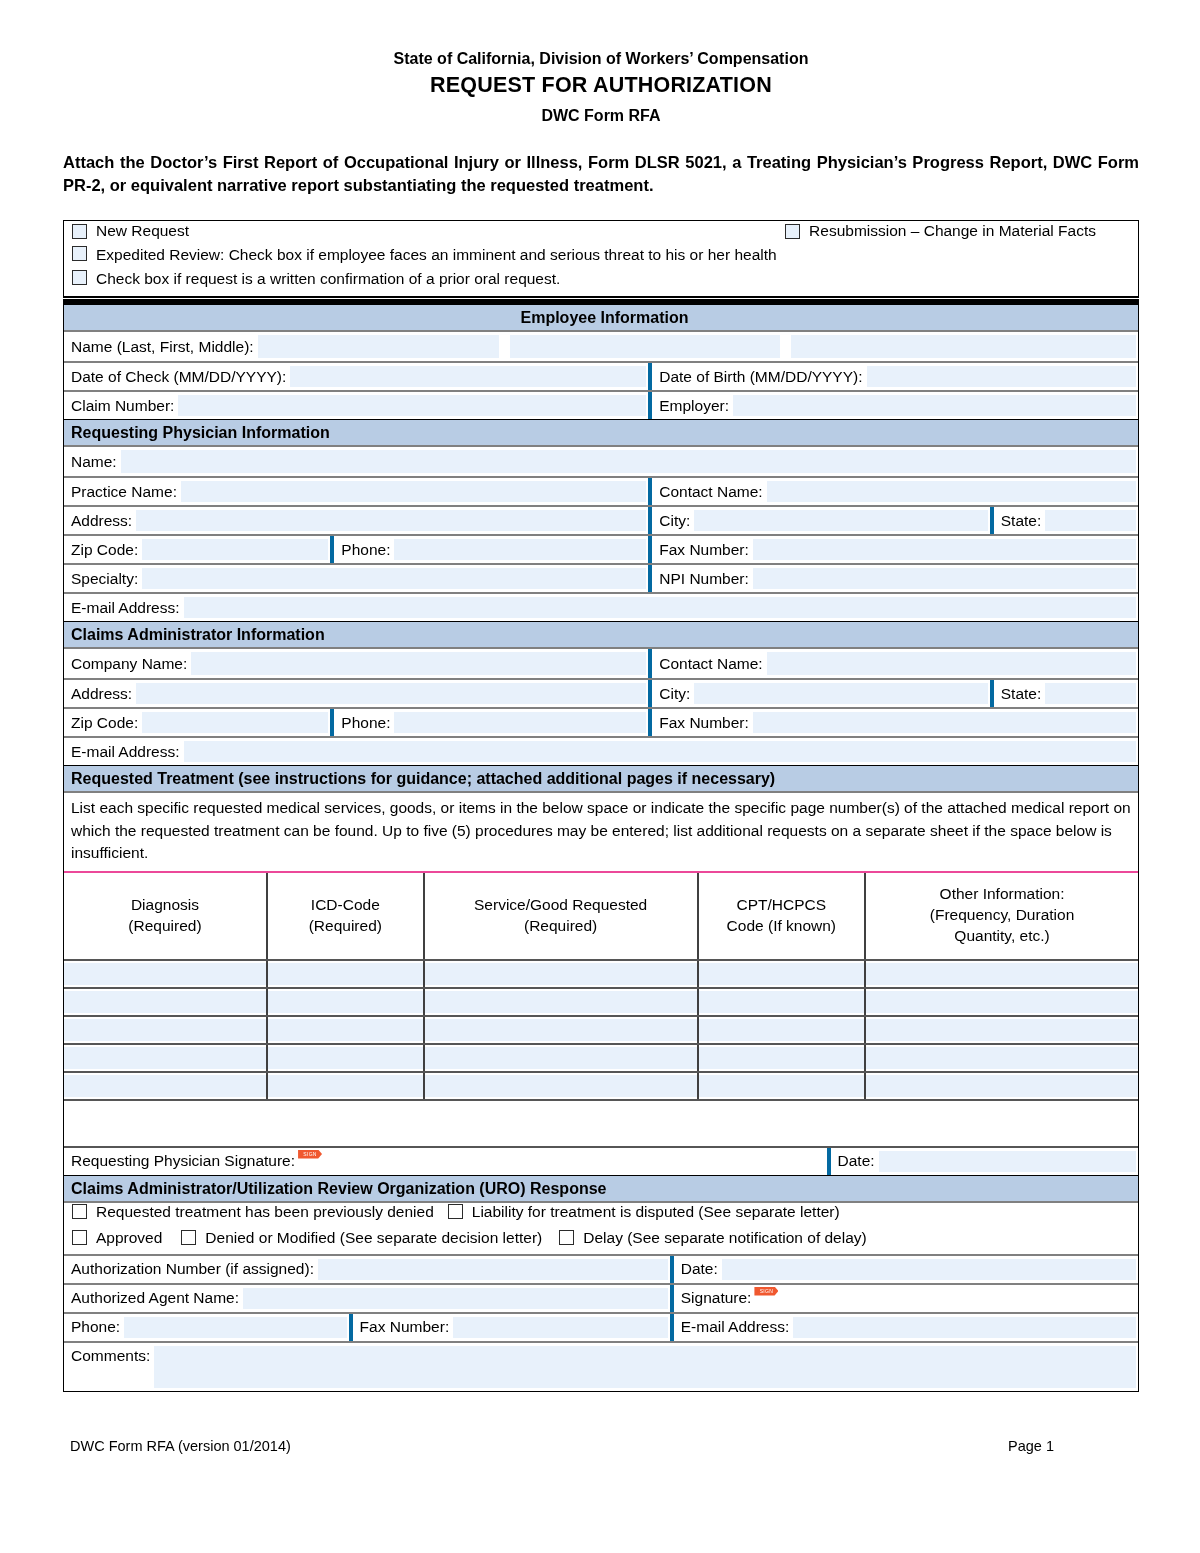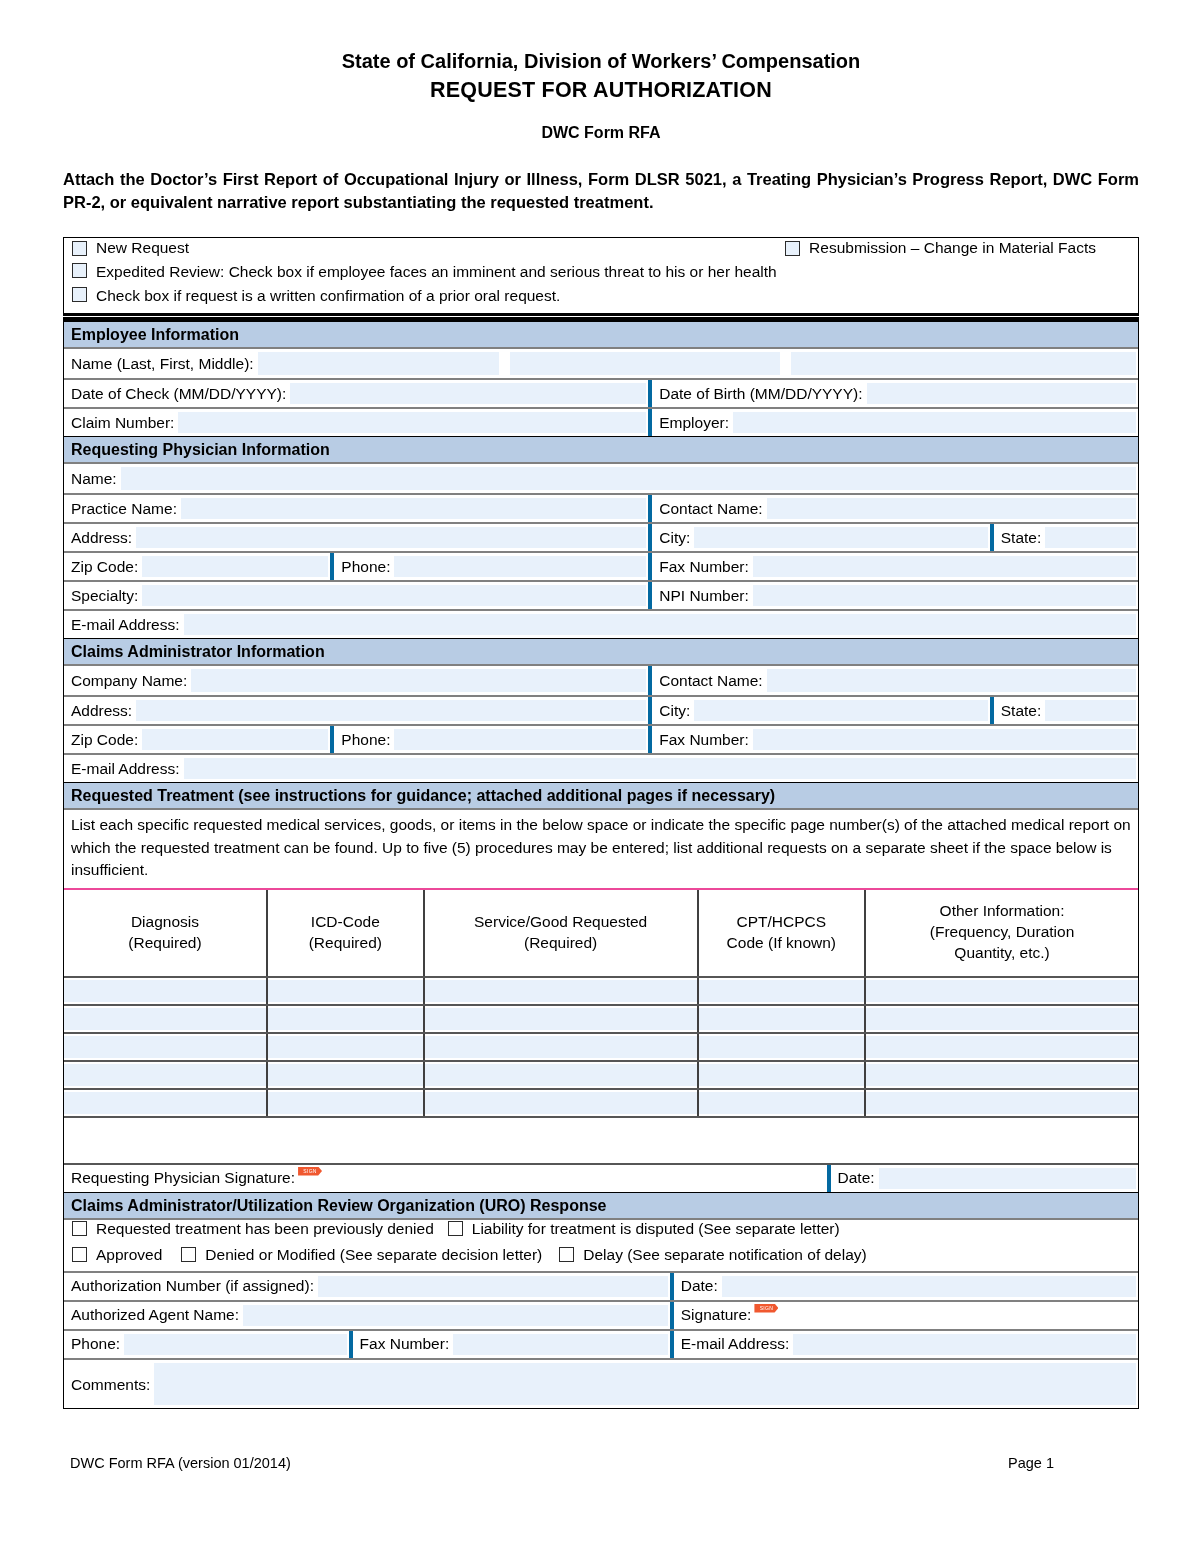--- a/index.html
+++ b/index.html
@@ -2,23 +2,23 @@
 <html><head>
 <meta charset="utf-8">
 <style>
   * { box-sizing: border-box; }
   body { margin:0; background:#fff; color:#000; font-family:"Liberation Sans", sans-serif; }
   .page { width:1200px; height:1553px; position:relative; overflow:hidden; background:#fff; }
   .content { width:1076px; margin-left:63px; }
 
   
   .hdr { text-align:center; padding-top:50px; font-weight:bold; }
-  .hdr-l1 { font-size:20px; }
+  .hdr-l1 { font-size:16px; }
   .hdr-l2 { font-size:21.5px; margin-top:5px; letter-spacing:0.2px; }
-  .hdr-l3 { font-size:16px; margin-top:21px; }
+  .hdr-l3 { font-size:16px; margin-top:9px; }
   .intro { font-weight:bold; font-size:16.5px; line-height:1.4; text-align:justify; margin:26px 0 0 0; }
 
   
   .cbbox { border:1.5px solid #000; border-bottom:none; margin-top:23px; padding:1px 0 2px 0; }
   .cbline { display:flex; align-items:flex-start; min-height:24px; padding:0 0 0 8px; font-size:15.5px; }
   .grp { display:flex; align-items:center; }
   .grp-right { margin-left:auto; margin-right:42px; }
   .cb { width:15px; height:15px; flex:none; border:1.8px solid #2b2b2b; background:#e8f1fb; display:inline-block; margin-right:9px; }
   .cb-w { background:#fff; }
   .cbl { white-space:nowrap; }
@@ -91,21 +91,21 @@
       </div>
       <div class="cbline">
         <span class="cb"></span>
         <span class="cbl">Check box if request is a written confirmation of a prior oral request.</span>
       </div>
     </div>
     <div class="thick"></div>
 
     <div class="formbox">
 
-      <div class="sec" style="border-top:none;">Employee Information</div>
+      <div class="sec" style="border-top:none;text-align:center;">Employee Information</div>
       <div class="row row-nt">
         <div class="cell">
           <span class="lbl">Name (Last, First, Middle):</span>
           <span class="fld" style="flex:1;"></span>
           <span class="gap"></span>
           <span class="fld" style="flex:1.12; margin-left:0;"></span>
           <span class="gap"></span>
           <span class="fld" style="flex:1.43; margin-left:0;"></span>
         </div>
       </div>
@@ -358,21 +358,21 @@
           <span class="lbl">Fax Number:</span>
           <span class="fld"></span>
         </div>
         <div class="cell">
           <span class="lbl">E-mail Address:</span>
           <span class="fld"></span>
         </div>
       </div>
       <div class="row" style="min-height:50px;">
         <div class="cell" style="align-items:flex-start;">
-          <span class="lbl" style="padding-top:16px;">Comments:</span>
+          <span class="lbl" style="padding-top:4px;">Comments:</span>
           <span class="fld"></span>
         </div>
       </div>
     </div>
 
     <div class="footer">
       <span>DWC Form RFA (version 01/2014)</span>
       <span class="footer-right">Page 1</span>
     </div>
 

